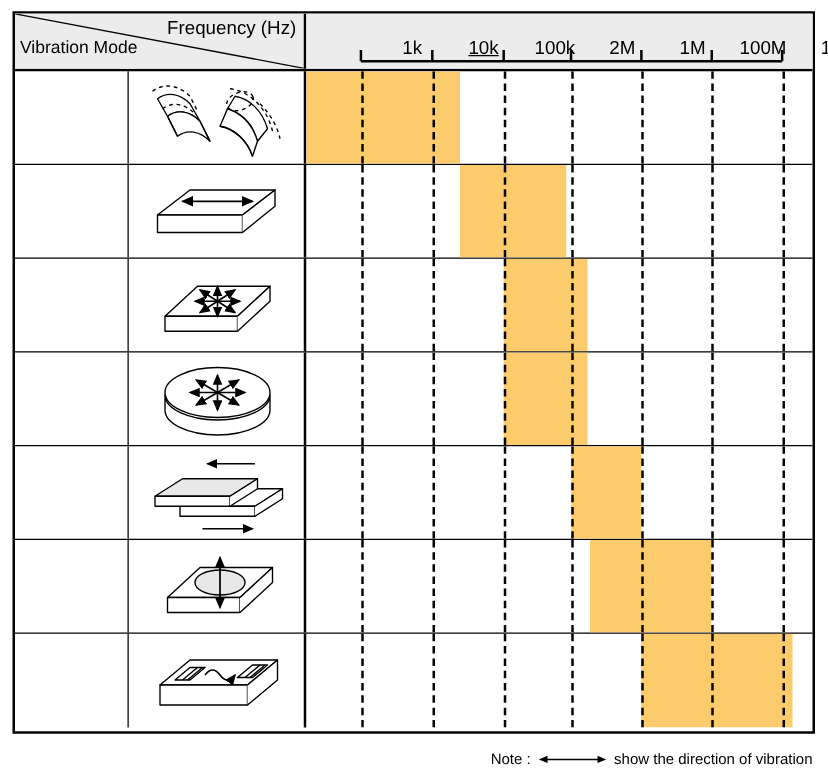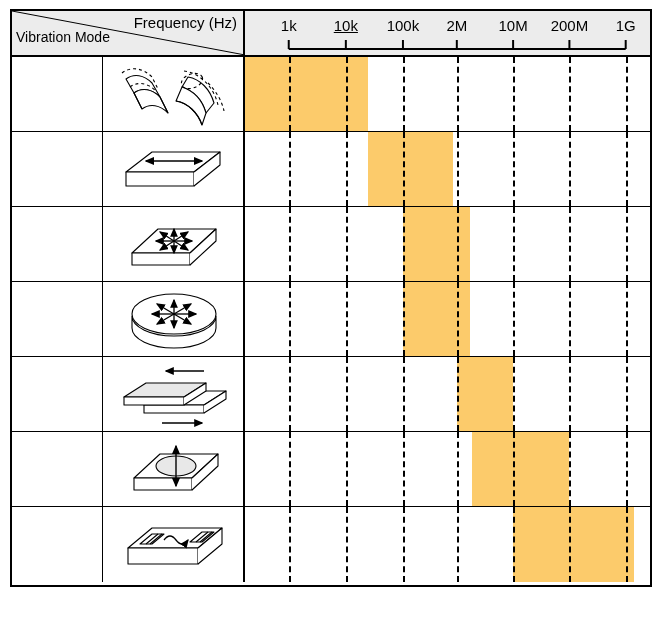--- a/index.html
+++ b/index.html
@@ -38,24 +38,25 @@
   }
   .mode-title{
     position:absolute;left:4px;bottom:10px;
     font-size:14px;white-space:nowrap;
   }
   .hdr-right{
     position:absolute;left:233px;top:0;right:0;height:100%;
     background:#ececec;
   }
   .ftick-lbl{
-    position:absolute;top:6px;
+    position:absolute;top:19px;
     font-size:15px;
     transform:translateX(-50%);
     white-space:nowrap;
+    margin-left:41px;
   }
   .axis-svg{position:absolute;left:0;top:0;width:100%;height:44px;}
 
   
   .body{
     position:absolute;left:0;top:46px;right:0;bottom:0;
   }
   .row{
     position:relative;height:75px;
     border-bottom:1px solid #000;
@@ -112,22 +113,22 @@
         <div class="freq-title">Frequency (Hz)</div>
         <div class="mode-title">Vibration Mode</div>
       </div>
 
       <div class="hdr-right">
         <div id="tick-labels">
             <div class="ftick-lbl" style="left: 10.8%;">1k</div>
             <div class="ftick-lbl" style="left: 24.9%; text-decoration: underline;">10k</div>
             <div class="ftick-lbl" style="left: 39%;">100k</div>
             <div class="ftick-lbl" style="left: 52.3%;">2M</div>
-            <div class="ftick-lbl" style="left: 66.2%;">10M</div>
-            <div class="ftick-lbl" style="left: 80.1%;">200M</div>
+            <div class="ftick-lbl" style="left: 66.2%;">1M</div>
+            <div class="ftick-lbl" style="left: 80.1%;">100M</div>
             <div class="ftick-lbl" style="left: 94%; text-align: center;">1G</div>
           </div>
         <svg class="axis-svg" id="axis-svg" viewBox="0 0 407 44" preserveAspectRatio="none">
             <line x1="43.956" y1="29" x2="43.956" y2="38" stroke="#000" stroke-width="2"></line>
             <line x1="101.34299999999999" y1="29" x2="101.34299999999999" y2="38" stroke="#000" stroke-width="2"></line>
             <line x1="158.73" y1="29" x2="158.73" y2="38" stroke="#000" stroke-width="2"></line>
             <line x1="212.861" y1="29" x2="212.861" y2="38" stroke="#000" stroke-width="2"></line>
             <line x1="269.434" y1="29" x2="269.434" y2="38" stroke="#000" stroke-width="2"></line>
             <line x1="326.00699999999995" y1="29" x2="326.00699999999995" y2="38" stroke="#000" stroke-width="2"></line>
             <line x1="382.58" y1="29" x2="382.58" y2="38" stroke="#000" stroke-width="2"></line>
@@ -412,14 +413,23 @@
             <div class="gridline" style="left: 52.3%;"></div>
             <div class="gridline" style="left: 66.2%;"></div>
             <div class="gridline" style="left: 80.1%;"></div>
             <div class="gridline" style="left: 94%;"></div>
           </div>
         </div>
       </div>
 
   </div>
 
+  <div class="note">
+    <span>Note :</span>
+    <svg class="note-arrow" width="54" height="11" viewBox="0 0 54 11">
+      <line x1="5" y1="5.5" x2="49" y2="5.5" stroke="#000" stroke-width="1.2"></line>
+      <polygon points="0,5.5 7,2.6 7,8.4" fill="#000"></polygon>
+      <polygon points="54,5.5 47,2.6 47,8.4" fill="#000"></polygon>
+    </svg>
+    <span>show the direction of vibration</span>
+  </div>
 
 </div>
 
 </body></html>

